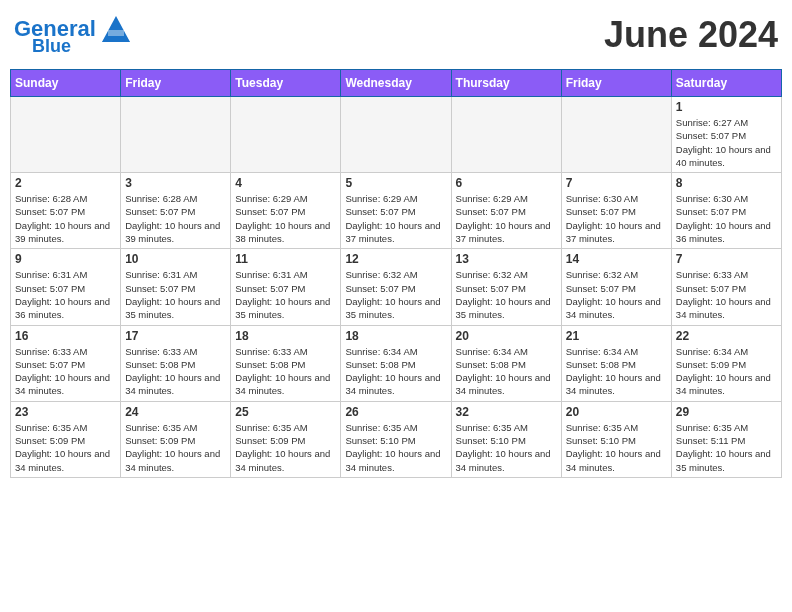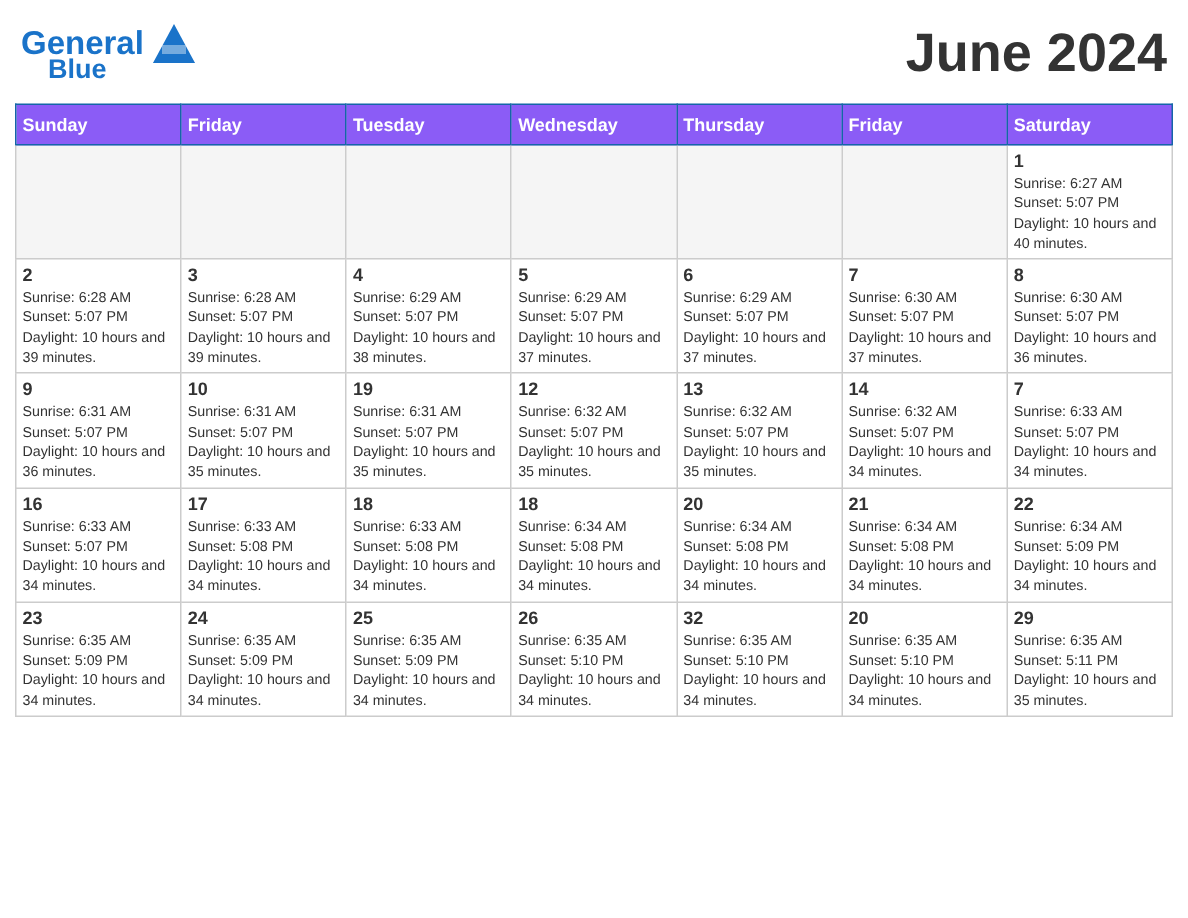--- a/index.html
+++ b/index.html
@@ -190,21 +190,21 @@
 Sunset: 5:07 PM
 Daylight: 10 hours and 36 minutes.</div>
         </td>
         <td>
           <span class="day-number">10</span>
           <div class="day-info">Sunrise: 6:31 AM
 Sunset: 5:07 PM
 Daylight: 10 hours and 35 minutes.</div>
         </td>
         <td>
-          <span class="day-number">19</span>
+          <span class="day-number">11</span>
           <div class="day-info">Sunrise: 6:31 AM
 Sunset: 5:07 PM
 Daylight: 10 hours and 35 minutes.</div>
         </td>
         <td>
           <span class="day-number">12</span>
           <div class="day-info">Sunrise: 6:32 AM
 Sunset: 5:07 PM
 Daylight: 10 hours and 35 minutes.</div>
         </td>

